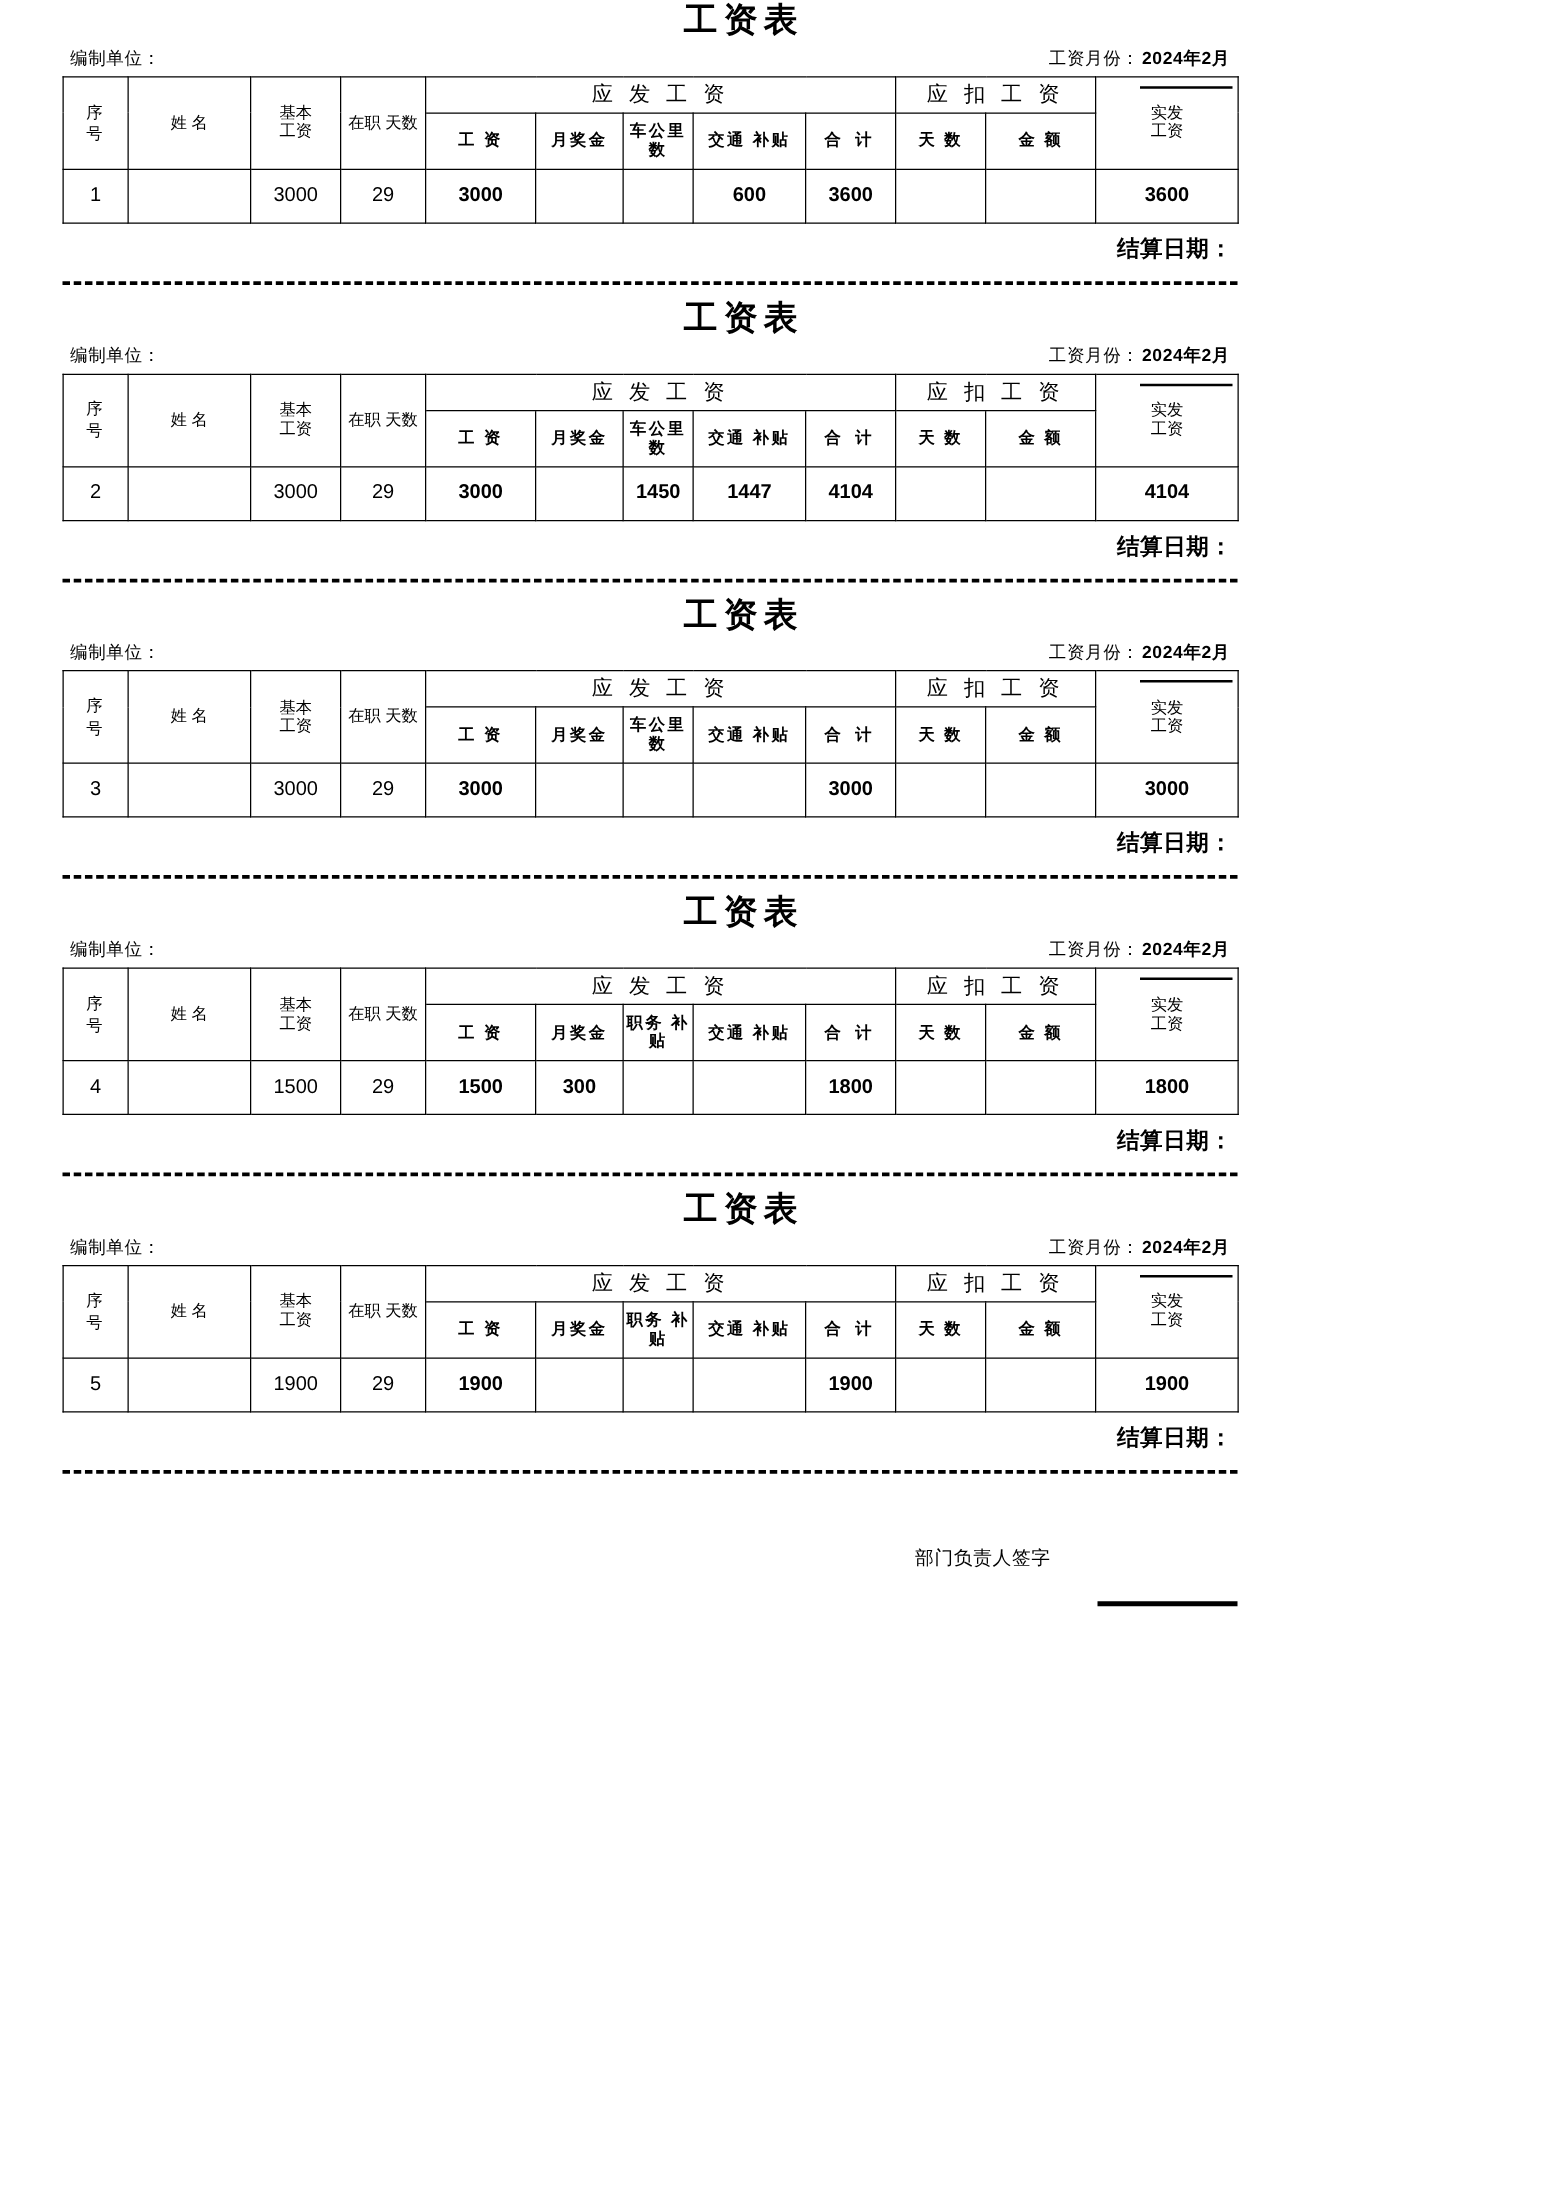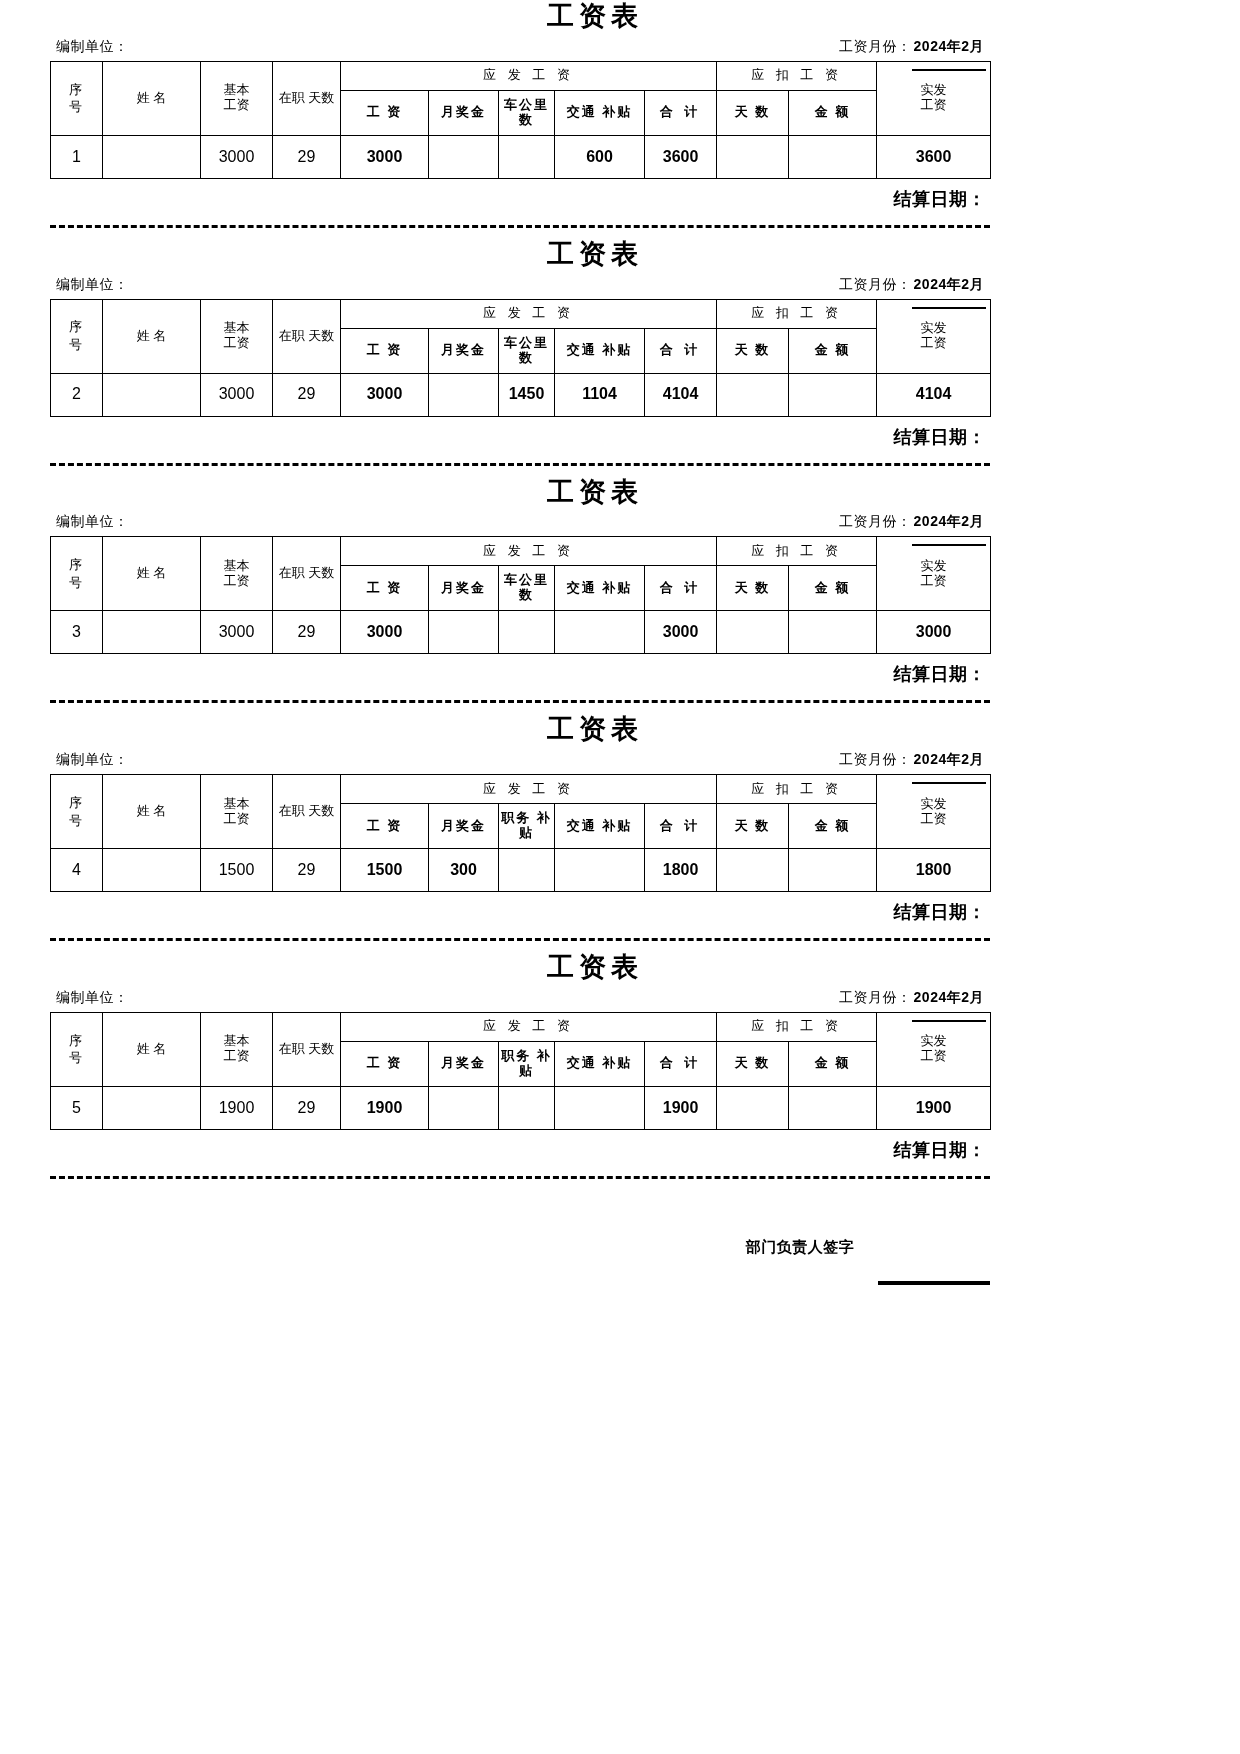--- a/index.html
+++ b/index.html
@@ -73,21 +73,21 @@
     vertical-align: middle;
     font-weight: normal;
     font-size: 13px;
     padding: 1px 2px;
     line-height: 1.15;
     word-break: break-all;
   }
   table.pay th.grp {
     height: 26px;
     letter-spacing: 4px;
-    font-size: 13px;
+    font-size: 17px;
   }
   table.pay th.sub {
     height: 42px;
     letter-spacing: 2px;
     font-weight: bold;
   }
   table.pay th.vert {
     letter-spacing: 2px;
     line-height: 1.35;
   }
@@ -135,23 +135,22 @@
   
   .footer {
     width: 940px;
     margin: 58px auto 0 auto;
     display: flex;
     justify-content: flex-end;
     align-items: flex-start;
   }
   .sign-label {
     font-size: 15px;
-    font-weight: bold;
+    font-weight: normal;
     width: 136px;
-    text-align: center;
     line-height: 1.35;
     letter-spacing: 0.5px;
   }
   .sign-line {
     width: 112px;
     border-bottom: 4px solid #000;
     margin-top: 44px;
     margin-left: 10px;
   }
 </style>
@@ -267,21 +266,21 @@
             </thead>
             <tbody>
               <tr>
                 <td class="data">2</td>
                 <td class="data"></td>
                 <td class="data">3000</td>
                 <td class="data">29</td>
                 <td class="data b">3000</td>
                 <td class="data b"></td>
                 <td class="data b">1450</td>
-                <td class="data b">1104</td>
+                <td class="data b">1447</td>
                 <td class="data b">4104</td>
                 <td class="data"></td>
                 <td class="data"></td>
                 <td class="data b">4104</td>
               </tr>
             </tbody>
           </table>
           <div class="settle-row">结算日期：</div>
         </div>
         <div class="cutline"></div>

